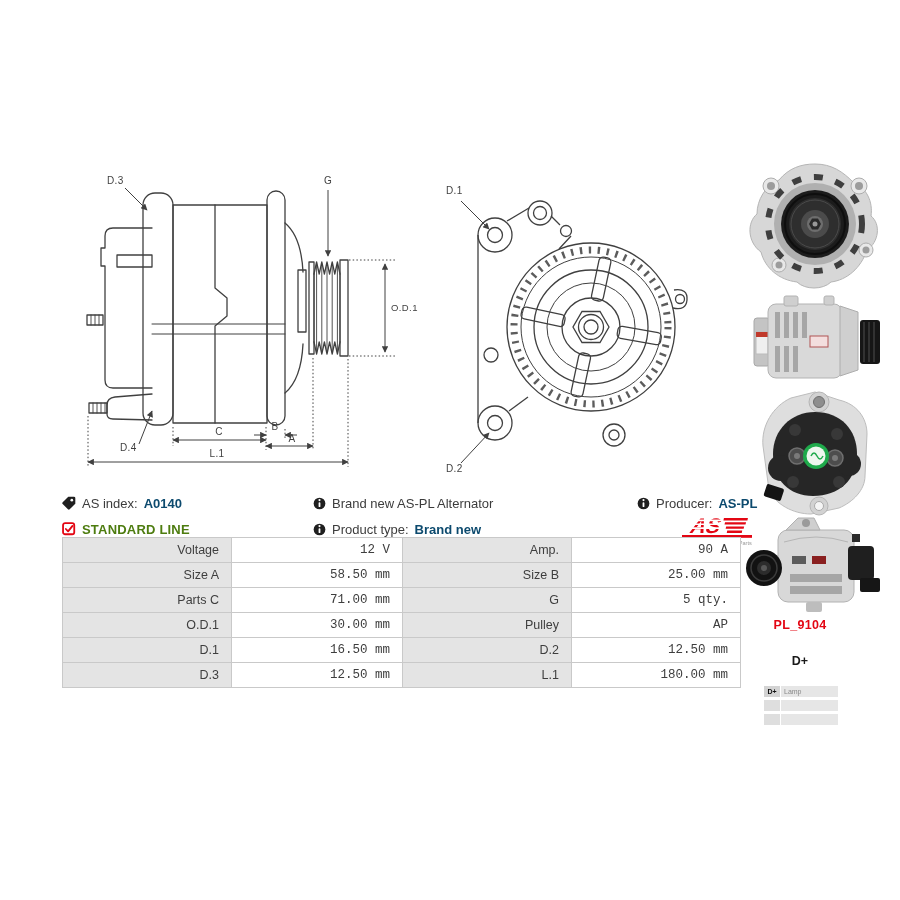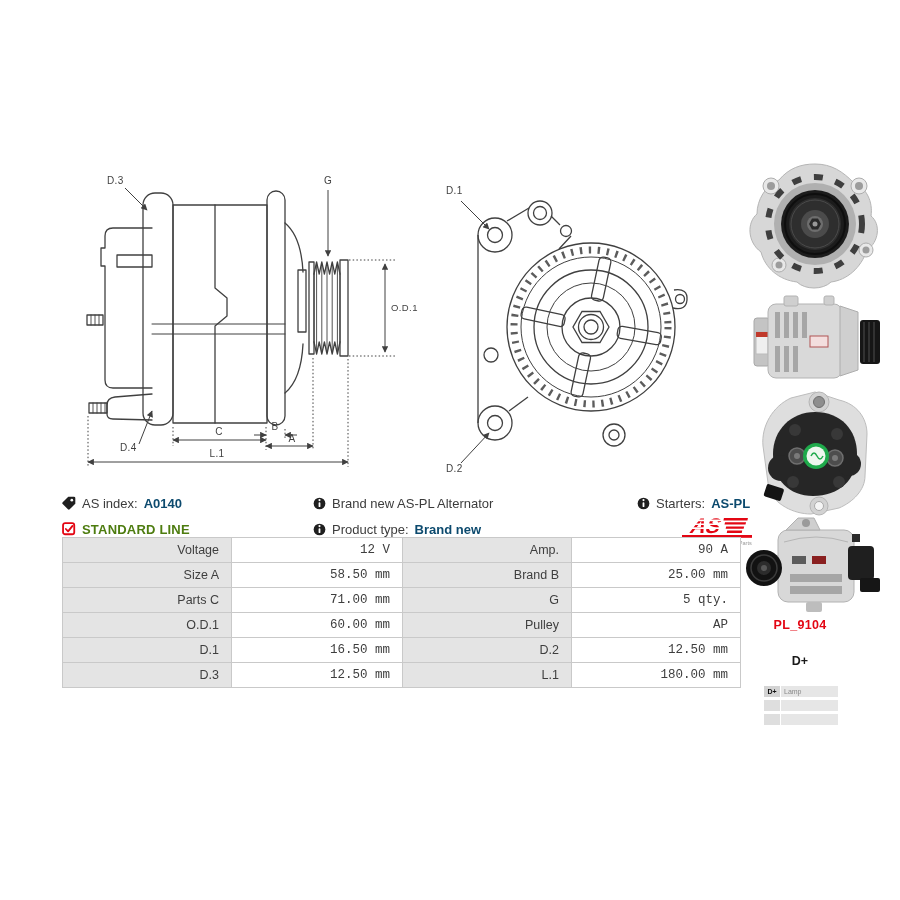--- a/index.html
+++ b/index.html
@@ -274,21 +274,21 @@
 </div>
 
 <div class="info-item" style="left:637px;top:495px">
   <span class="icon">
     <svg width="13" height="13" viewBox="0 0 20 20">
         <circle cx="10" cy="10" r="9" fill="#1f1f1f"></circle>
         <rect x="8.6" y="8" width="2.8" height="7.5" rx="1.3" fill="#fff"></rect>
         <circle cx="10" cy="4.8" r="1.7" fill="#fff"></circle>
       </svg>
   </span>
-  <span>Starters:</span>
+  <span>Producer:</span>
   <b>AS-PL</b>
 </div>
 
 <svg class="abs" style="left:662px;top:513px" width="95" height="33" viewBox="0 0 95 33">
   <g transform="skewX(-12)">
     <text x="32" y="20" font-size="21" font-weight="bold" font-style="italic" fill="#e30613" font-family="Liberation Sans, sans-serif">AS</text>
     <rect x="30" y="6.5" width="32" height="1.7" fill="#fff"></rect>
     <rect x="30" y="10.4" width="32" height="1.7" fill="#fff"></rect>
     <rect x="30" y="14.3" width="32" height="1.7" fill="#fff"></rect>
     <rect x="63" y="5" width="24" height="2.4" fill="#e30613"></rect>
@@ -310,32 +310,32 @@
   <tbody>
       <tr>
         <td class="lbl">Voltage</td>
         <td class="val">12 V</td>
         <td class="lbl">Amp.</td>
         <td class="val">90 A</td>
       </tr>
       <tr>
         <td class="lbl">Size A</td>
         <td class="val">58.50 mm</td>
-        <td class="lbl">Brand B</td>
+        <td class="lbl">Size B</td>
         <td class="val">25.00 mm</td>
       </tr>
       <tr>
         <td class="lbl">Parts C</td>
         <td class="val">71.00 mm</td>
         <td class="lbl">G</td>
         <td class="val">5 qty.</td>
       </tr>
       <tr>
         <td class="lbl">O.D.1</td>
-        <td class="val">60.00 mm</td>
+        <td class="val">30.00 mm</td>
         <td class="lbl">Pulley</td>
         <td class="val">AP</td>
       </tr>
       <tr>
         <td class="lbl">D.1</td>
         <td class="val">16.50 mm</td>
         <td class="lbl">D.2</td>
         <td class="val">12.50 mm</td>
       </tr>
       <tr>

